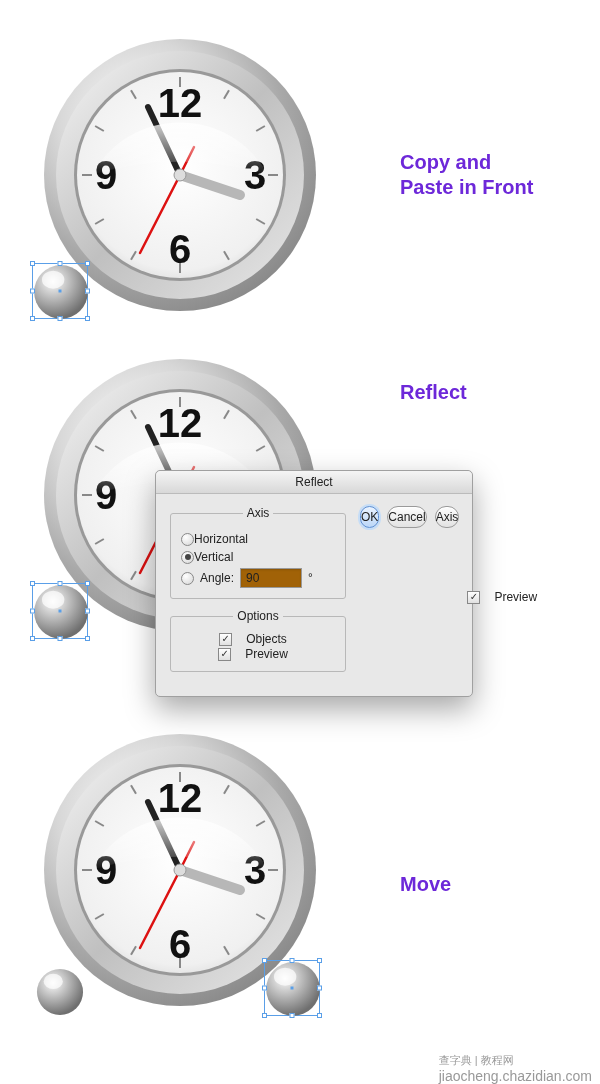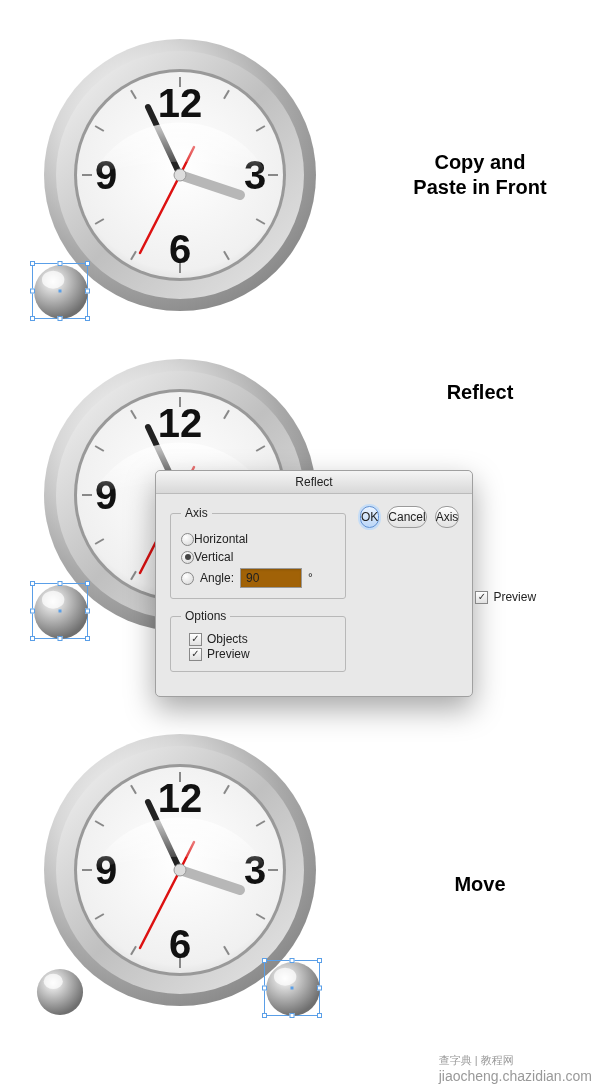--- a/index.html
+++ b/index.html
@@ -22,22 +22,21 @@
 .clock-wrap {
   position: absolute;
   left: 40px;
   top: 0;
 }
 .caption {
   position: absolute;
   right: 40px;
   font-weight: bold;
   font-size: 20px;
-  color: #000000;
-  text-align: center;
+  color: #6d28d9;
   line-height: 1.25;
 }
 .step1 .caption { top: 115px; width: 160px; }
 .step2 .caption { top: 25px; width: 160px; }
 .step3 .caption { top: 142px; width: 160px; }
 
 
 .sel {
   position: absolute;
   border: 1px solid #5a9fe8;
@@ -75,20 +74,21 @@
   font-size: 12px;
   padding: 4px 0;
   background: linear-gradient(#f5f5f5,#d8d8d8);
   border-bottom: 1px solid #bbb;
   border-radius: 5px 5px 0 0;
 }
 .dialog .body {
   padding: 12px 14px 14px;
   display: flex;
   gap: 14px;
+  text-align: center;
 }
 .dialog .left { flex: 1; }
 .dialog .right { width: 98px; display: flex; flex-direction: row; gap: 8px; }
 fieldset {
   border: 1px solid #b8b8b8;
   border-radius: 3px;
   padding: 8px 10px 10px;
   margin-bottom: 10px;
 }
 legend { padding: 0 4px; font-size: 12px; }
@@ -101,21 +101,21 @@
 }
 .radio.checked::after { content: ""; width: 6px; height: 6px; border-radius: 50%; background: #444; }
 .angle-row { display: flex; align-items: center; gap: 6px; margin-top: 4px; }
 .angle-input {
   width: 62px; height: 20px;
   background: #a16207; border: 1px solid #999;
   box-shadow: inset 0 1px 2px rgba(0,0,0,.15);
   font-size: 12px; padding: 0 5px;
   display: inline-flex; align-items: center;
 }
-.chk-row { display:inline-flex; align-items:center; gap:5px; margin-right:10px;margin-left:8px; }
+.chk-row { display:inline-flex; align-items:center; gap:14px; margin-right:10px; }
 .chk {
   width: 13px; height: 13px; border: 1px solid #888;
   background: linear-gradient(#fff,#e0e0e0);
   display: inline-flex; align-items:center; justify-content:center;
   font-size: 10px; line-height: 1; color: #333;
 }
 .chk.checked::after { content: "✓"; }
 .mac-btn {
   height: 22px;
   border: 1px solid #9a9a9a;

